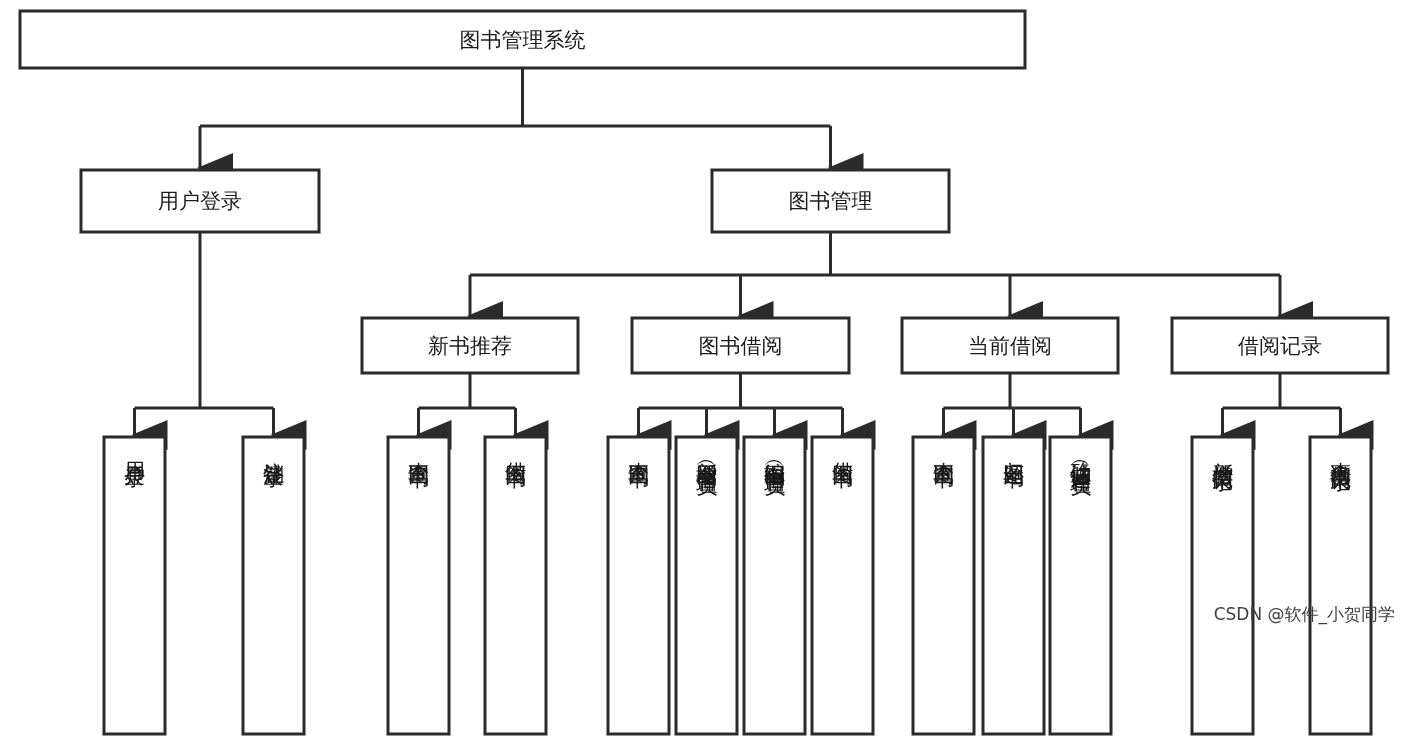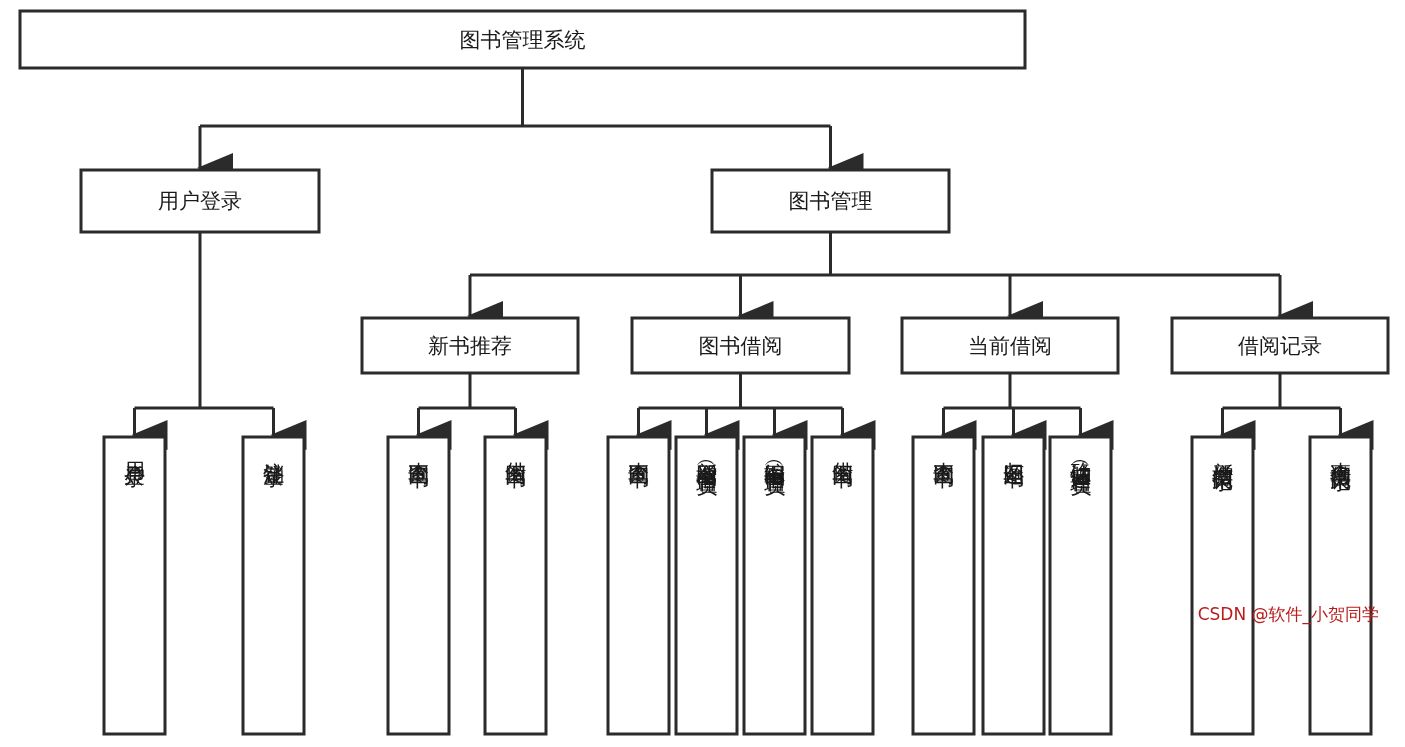--- a/index.html
+++ b/index.html
@@ -60,25 +60,25 @@
     text-orientation: upright;
     font-family: "DejaVu Sans", "Liberation Sans", sans-serif;
     font-size: 21px;
     line-height: 1.08;
     color: #1a1a1a;
     letter-spacing: 2px;
     white-space: nowrap;
   }
   .watermark {
     position: absolute;
-    right: 26px;
+    right: 10px;
     bottom: 6px;
     font-family: "DejaVu Sans", "Liberation Sans", sans-serif;
     font-size: 17px;
-    color: #b91c1c;
+    color: #404040;
     white-space: nowrap;
   }
 </style>
 </head>
 <body>
 
 <div id="diagram-root">
 
   <svg id="tree-svg" viewBox="0 0 1405 747">
     <defs>

